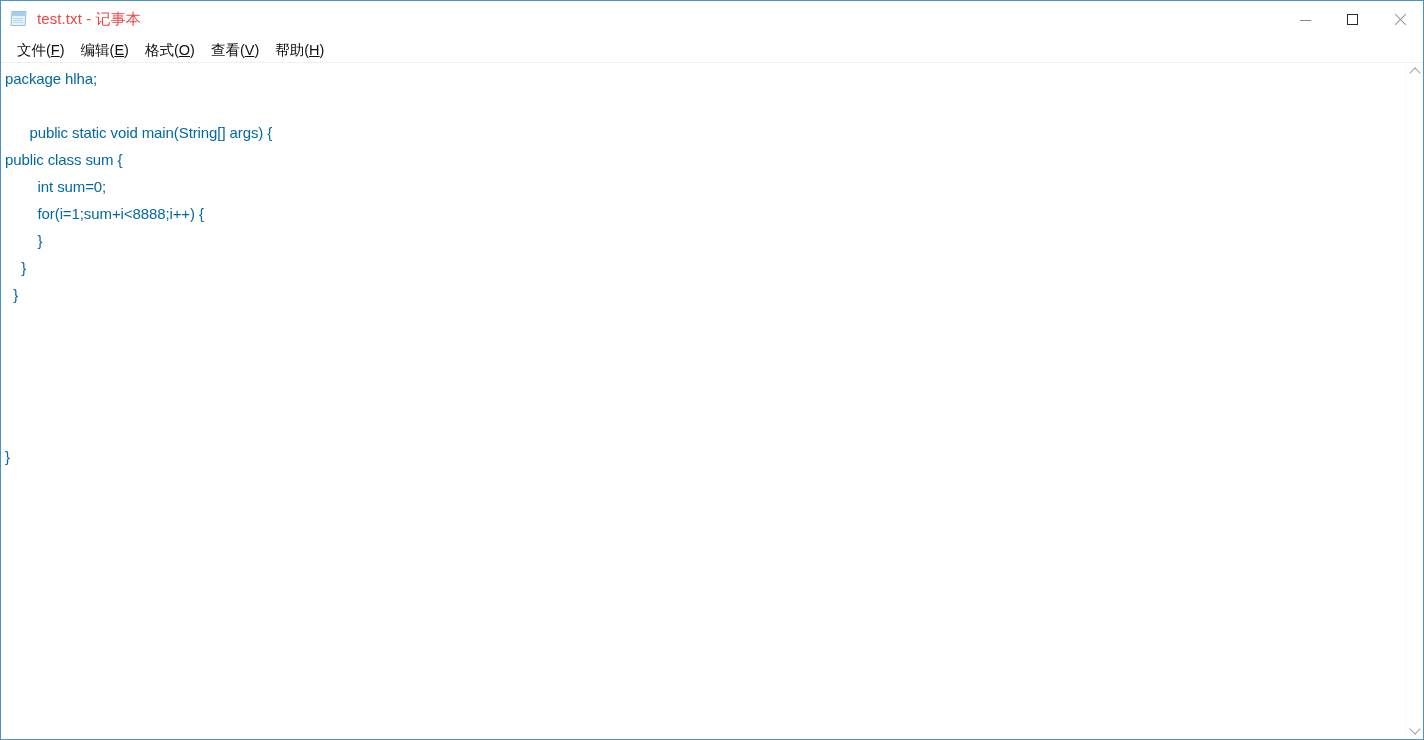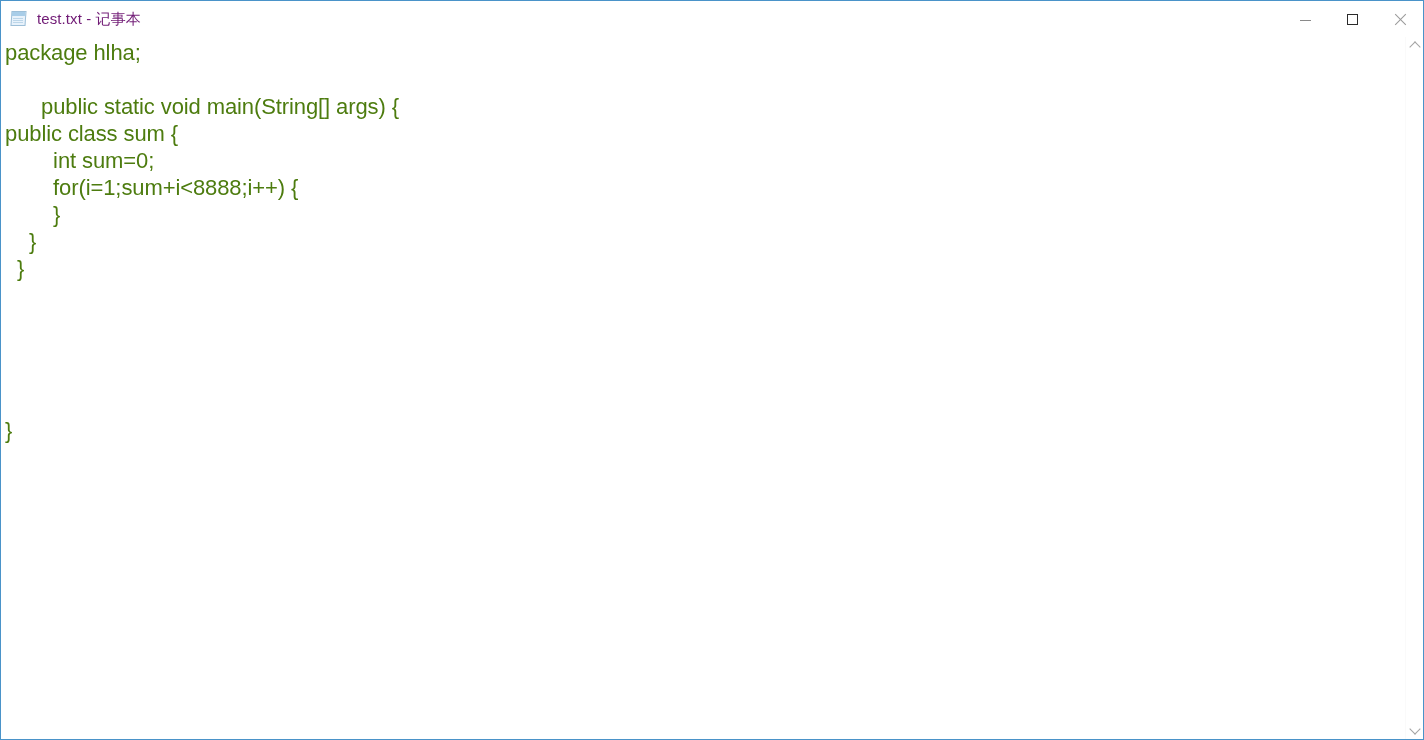--- a/index.html
+++ b/index.html
@@ -68,21 +68,21 @@
     height: 1px;
     background: #bcd6e9;
     transform: skewX(-4deg);
   }
   .title-icon .l1 { top: 8px; }
   .title-icon .l2 { top: 10px; }
   .title-icon .l3 { top: 12px; }
 
   .title-text {
     font-size: 15px;
-    color: #701a75;
+    color: #ef4444;
     letter-spacing: 0.1px;
     white-space: nowrap;
   }
 
   .win-buttons {
     position: absolute;
     right: 0;
     top: 0;
     height: 36px;
     display: flex;
@@ -159,23 +159,23 @@
   }
   .textarea {
     flex: 1;
     position: relative;
     background: #ffffff;
     overflow: hidden;
     padding-top: 2px;
   }
   .code-line {
     font-family: "Liberation Sans", sans-serif;
-    font-size: 22px;
+    font-size: 15px;
     line-height: 27px;
-    color: #4d7c0f;
+    color: #0369a1;
     white-space: pre;
     padding-left: 4px;
     letter-spacing: -0.1px;
   }
 
   
   .scrollbar {
     width: 17px;
     min-width: 17px;
     background: #ffffff;
@@ -227,20 +227,27 @@
       </div>
       <div class="win-btn">
         <span class="glyph-max"></span>
       </div>
       <div class="win-btn close">
         <span class="glyph-close"></span>
       </div>
     </div>
   </div>
 
+  <div class="menubar">
+    <div class="menu-item"><span>文件</span>(<span class="acc">F</span>)</div>
+    <div class="menu-item"><span>编辑</span>(<span class="acc">E</span>)</div>
+    <div class="menu-item"><span>格式</span>(<span class="acc">O</span>)</div>
+    <div class="menu-item"><span>查看</span>(<span class="acc">V</span>)</div>
+    <div class="menu-item"><span>帮助</span>(<span class="acc">H</span>)</div>
+  </div>
 
   <div class="content">
     <div class="textarea" id="editor-text">
         <div class="code-line">package hlha;</div>
         <div class="code-line">&nbsp;</div>
         <div class="code-line">      public static void main(String[] args) {</div>
         <div class="code-line">public class sum {</div>
         <div class="code-line">        int sum=0;</div>
         <div class="code-line">        for(i=1;sum+i&lt;8888;i++) {</div>
         <div class="code-line">        }</div>

